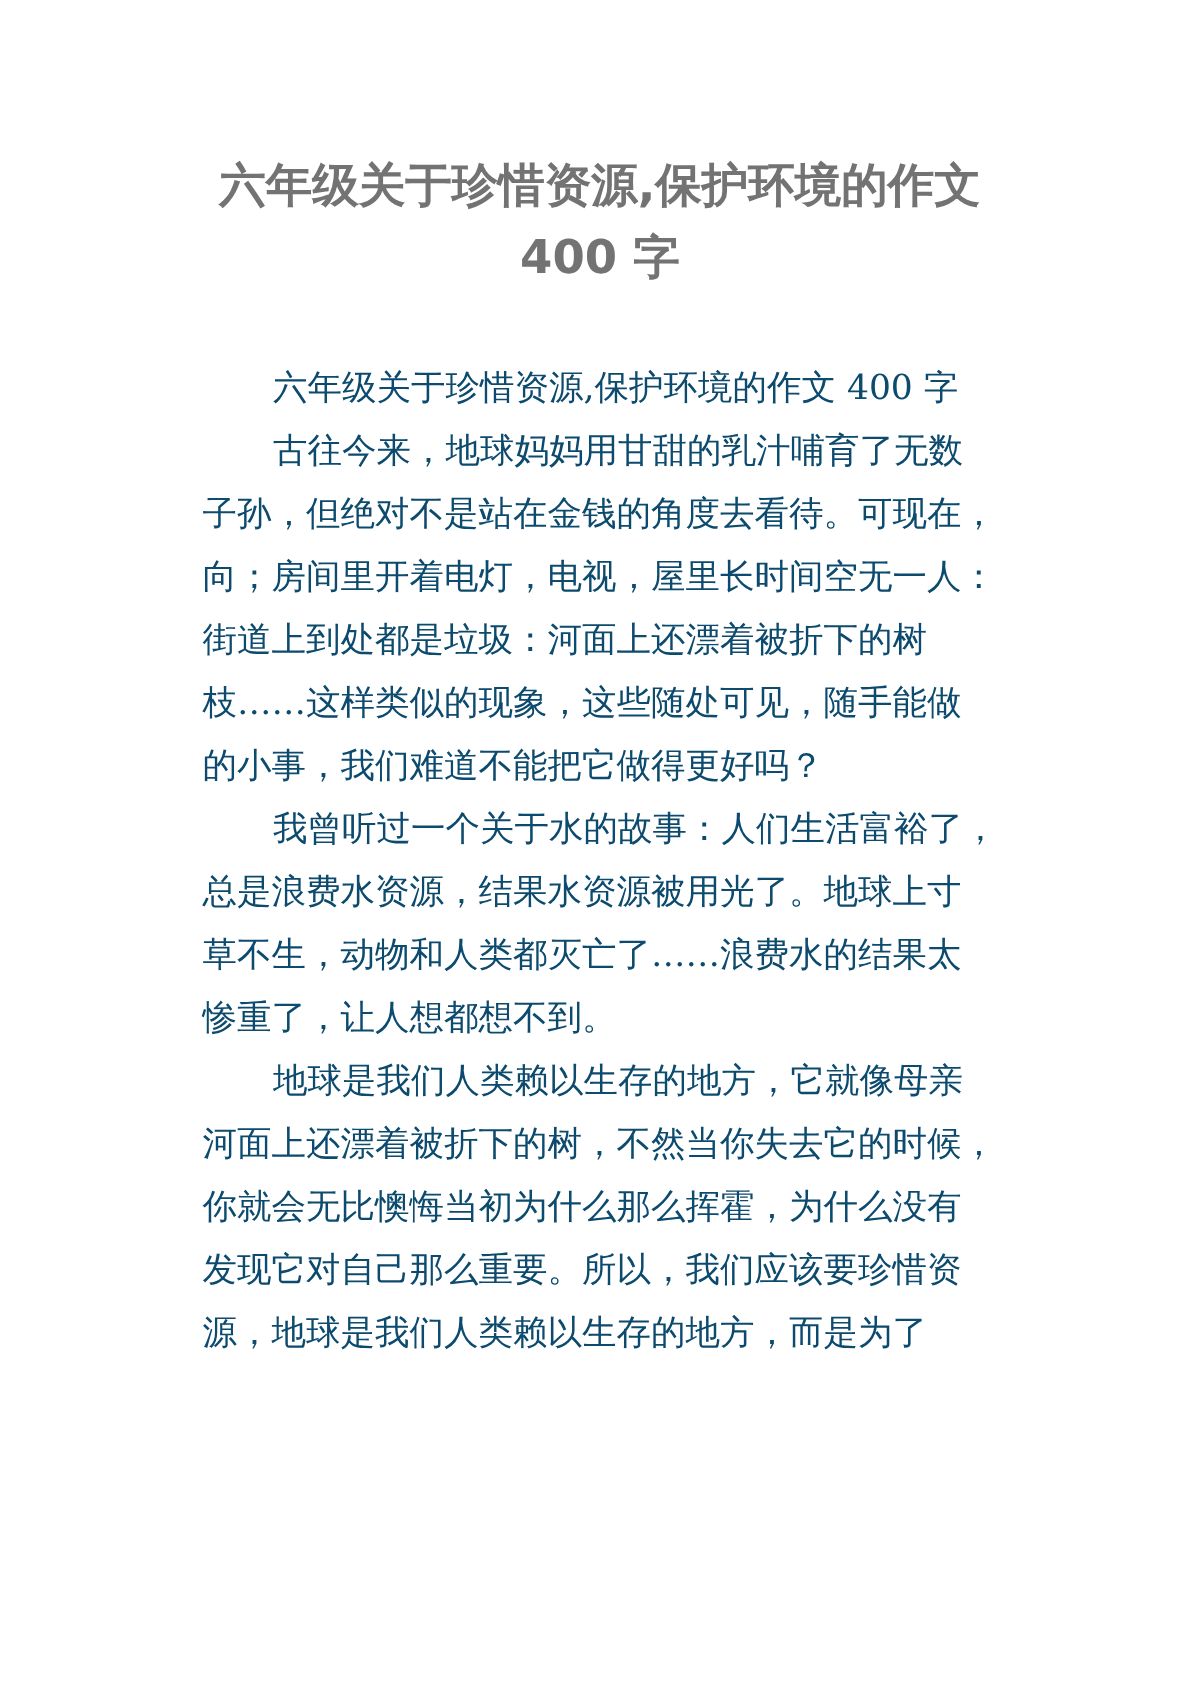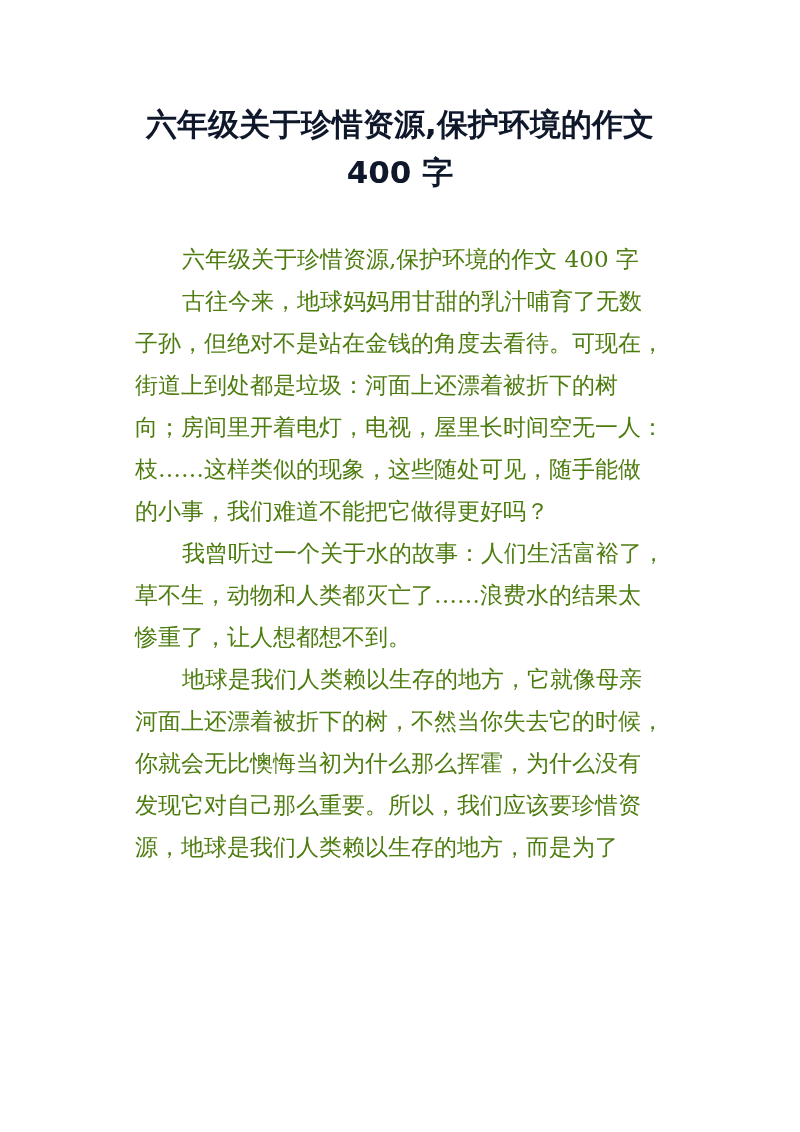--- a/index.html
+++ b/index.html
@@ -3,49 +3,50 @@
   <meta charset="utf-8">
   <style>
     html, body { margin: 0; padding: 0; background: #ffffff; }
     body { width: 800px; height: 1132px; position: relative; overflow: hidden; }
     .page { position: absolute; left: 0; top: 0; width: 800px; height: 1132px; background: #ffffff; }
     .title {
       position: absolute; left: 100px; top: 100px; width: 600px;
       text-align: center;
       font-family: "DejaVu Sans", "Liberation Sans", sans-serif;
       font-weight: bold; font-size: 31px; line-height: 48px;
-      color: #0f172a; margin: 0;
+      color: #737373; margin: 0;
     }
     .title .line { display: block; white-space: nowrap; }
     .body {
       position: absolute; left: 135px; top: 238px; width: 545px;
       font-family: "DejaVu Serif", "Liberation Serif", serif;
-      font-size: 23px; line-height: 42px; color: #4d7c0f;
+      font-size: 23px; line-height: 42px; color: #0c4a6e;
     }
     .body .ln { display: block; white-space: nowrap; height: 42px; }
     .body .ln.indent { padding-left: 47px; }
   </style>
 </head>
 <body>
 
 <div class="page">
   <h1 class="title">
     <span class="line">六年级关于珍惜资源,保护环境的作文</span>
     <span class="line">400 字</span>
   </h1>
 
   <div class="body" id="body">
       <span class="ln indent">六年级关于珍惜资源,保护环境的作文 400 字</span>
       <span class="ln indent">古往今来，地球妈妈用甘甜的乳汁哺育了无数</span>
       <span class="ln">子孙，但绝对不是站在金钱的角度去看待。可现在，</span>
+      <span class="ln">向；房间里开着电灯，电视，屋里长时间空无一人：</span>
       <span class="ln">街道上到处都是垃圾：河面上还漂着被折下的树</span>
-      <span class="ln">向；房间里开着电灯，电视，屋里长时间空无一人：</span>
       <span class="ln">枝……这样类似的现象，这些随处可见，随手能做</span>
       <span class="ln">的小事，我们难道不能把它做得更好吗？</span>
       <span class="ln indent">我曾听过一个关于水的故事：人们生活富裕了，</span>
+      <span class="ln">总是浪费水资源，结果水资源被用光了。地球上寸</span>
       <span class="ln">草不生，动物和人类都灭亡了……浪费水的结果太</span>
       <span class="ln">惨重了，让人想都想不到。</span>
       <span class="ln indent">地球是我们人类赖以生存的地方，它就像母亲</span>
       <span class="ln">河面上还漂着被折下的树，不然当你失去它的时候，</span>
       <span class="ln">你就会无比懊悔当初为什么那么挥霍，为什么没有</span>
       <span class="ln">发现它对自己那么重要。所以，我们应该要珍惜资</span>
       <span class="ln">源，地球是我们人类赖以生存的地方，而是为了</span>
     </div>
 </div>
 

